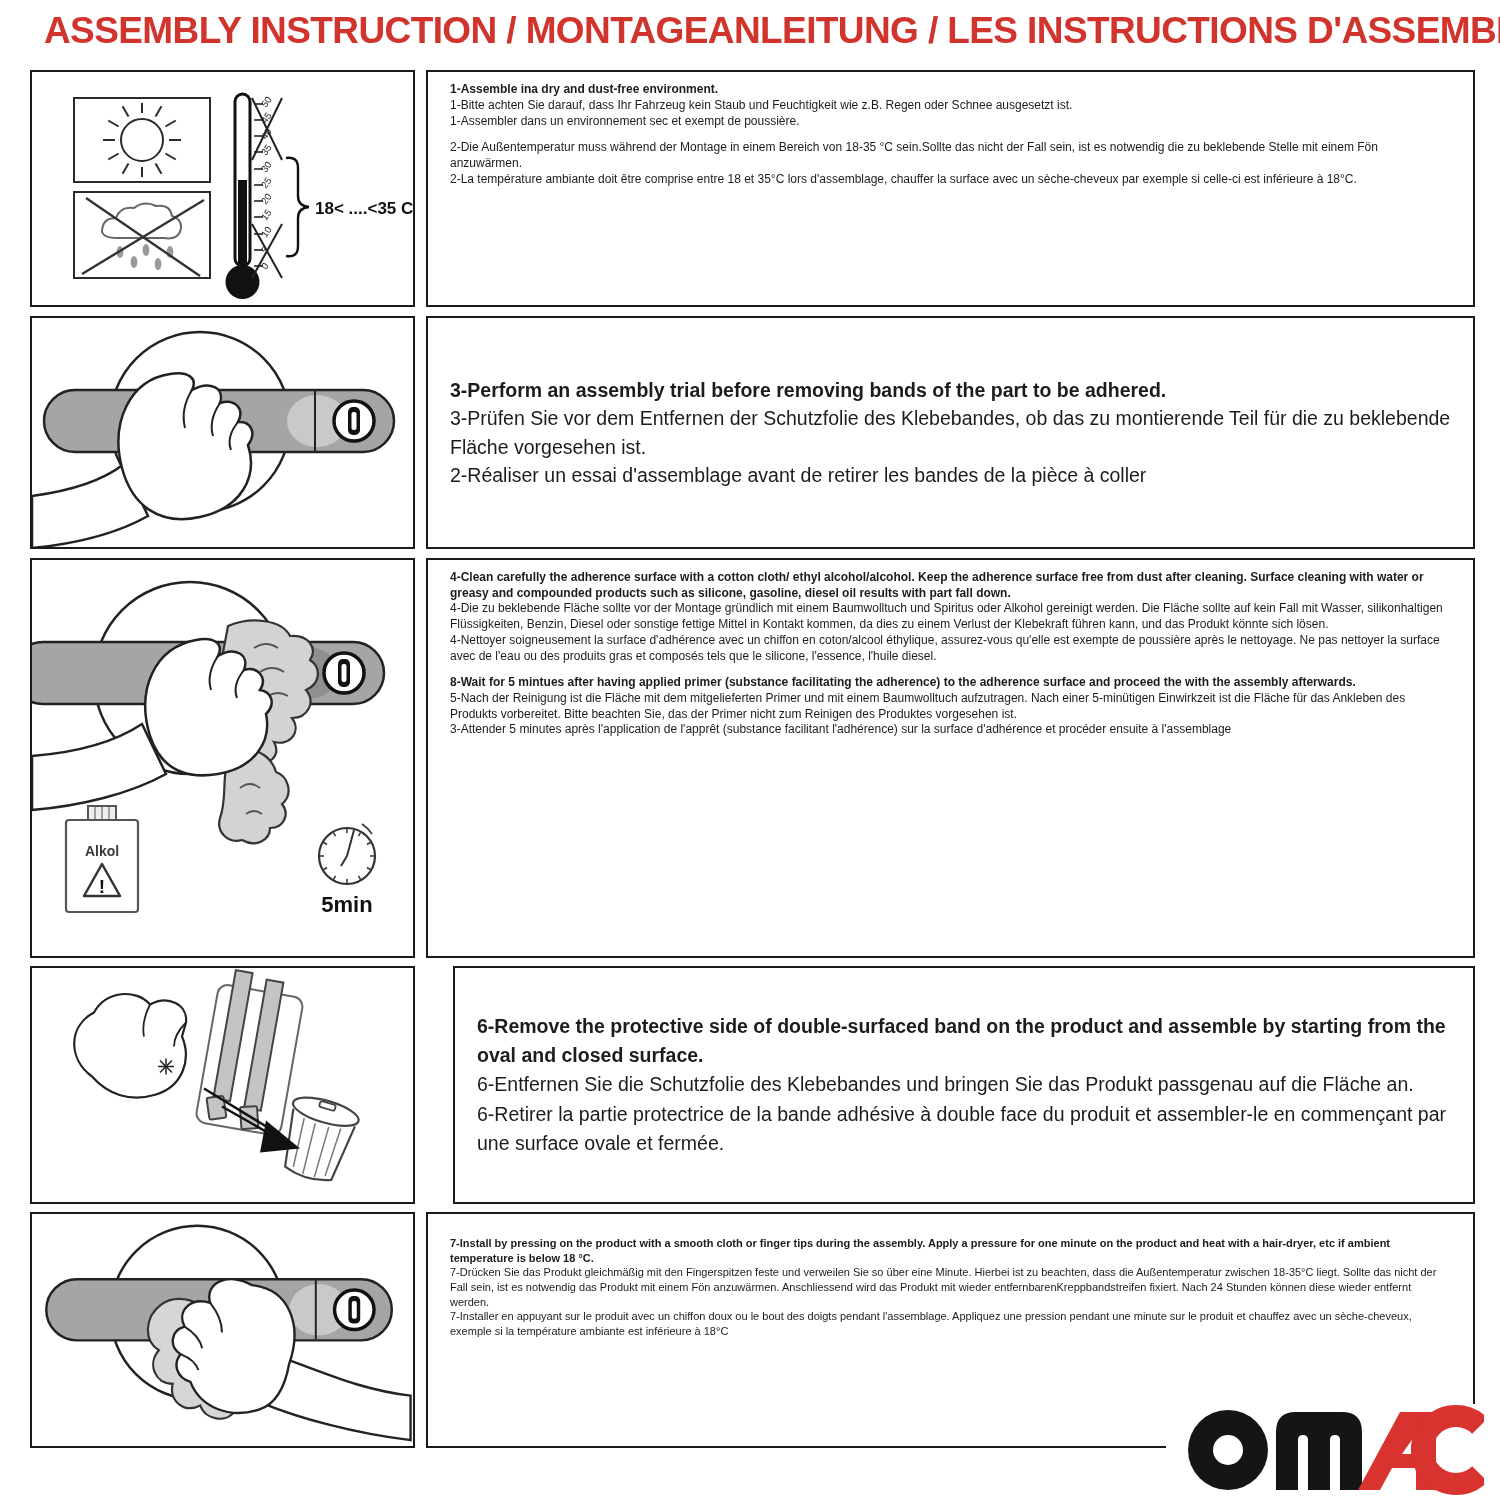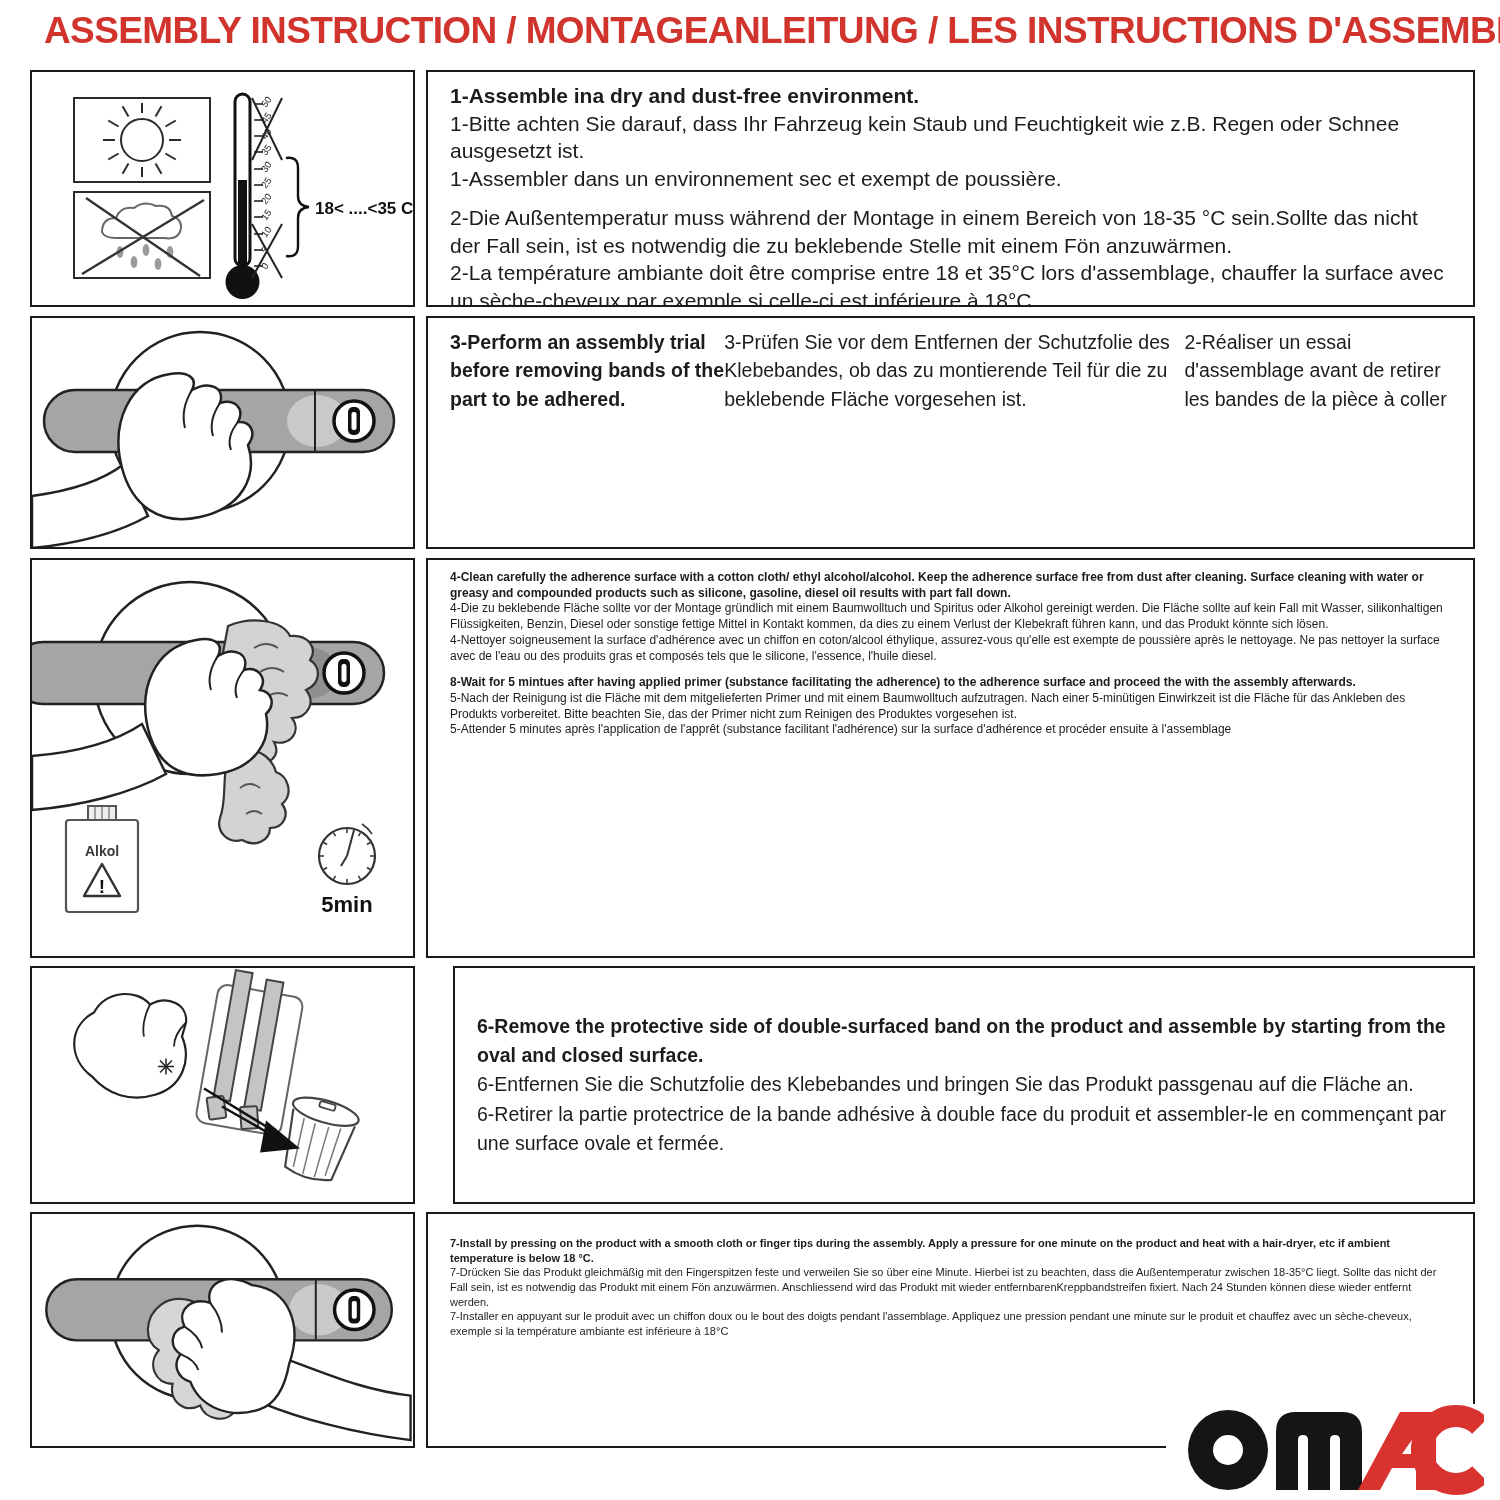--- a/index.html
+++ b/index.html
@@ -10,22 +10,22 @@
   .row{position:absolute;left:30px;width:1445px;display:flex;gap:11px;}
   .r1{top:70px;height:237px}
   .r2{top:316px;height:233px}
   .r3{top:558px;height:400px}
   .r4{top:966px;height:238px}
   .r5{top:1212px;height:236px}
   .figbox{width:385px;flex:0 0 385px;border:2px solid #1a1a1a;background:#fff;box-sizing:border-box;}
   .figbox svg{display:block;width:100%;height:100%;}
   .textbox{flex:1;border:2px solid #1a1a1a;box-sizing:border-box;background:#fff;
            padding:10px 22px;overflow:hidden;}
-  .t1{font-size:21px;line-height:1.32;}
-  .t2{font-size:19.5px;line-height:1.45;display:flex;flex-direction:row;justify-content:center;}
+  .t1{font-size:12px;line-height:1.32;}
+  .t2{font-size:19.5px;line-height:1.45;display:flex;flex-direction:column;justify-content:center;}
   .t3{font-size:12px;line-height:1.31;}
   .t4{font-size:19.5px;line-height:1.5;display:flex;flex-direction:column;justify-content:center;margin-left:27px;}
   .t5{font-size:11px;line-height:1.33;padding-top:22px;}
   p{margin:0;}
   .b{font-weight:700;}
   .sp{height:11px;}
   .ln{stroke:#2b2b2b;stroke-width:2;fill:none;}
   .logo{position:absolute;top:1404px;right:14px;width:320px;height:92px;background:#fff;
         padding-left:18px;box-sizing:border-box;}
   .logo svg{display:block;width:300px;height:92px;}
@@ -211,21 +211,21 @@
         </g>
       </svg>
     </div>
     <div class="textbox t3">
       <p class="b">4-Clean carefully the adherence surface with a cotton cloth/ ethyl alcohol/alcohol. Keep the adherence surface free from dust after cleaning. Surface cleaning with water or greasy and compounded products such as silicone, gasoline, diesel oil results with part fall down.</p>
       <p>4-Die zu beklebende Fläche sollte vor der Montage gründlich mit einem Baumwolltuch und Spiritus oder Alkohol gereinigt werden. Die Fläche sollte auf kein Fall mit Wasser, silikonhaltigen Flüssigkeiten, Benzin, Diesel oder sonstige fettige Mittel in Kontakt kommen, da dies zu einem Verlust der Klebekraft führen kann, und das Produkt könnte sich lösen.</p>
       <p>4-Nettoyer soigneusement la surface d'adhérence avec un chiffon en coton/alcool éthylique, assurez-vous qu'elle est exempte de poussière après le nettoyage. Ne pas nettoyer la surface avec de l'eau ou des produits gras et composés tels que le silicone, l'essence, l'huile diesel.</p>
       <div class="sp"></div>
       <p class="b">8-Wait for 5 mintues after having applied primer (substance facilitating the adherence) to the adherence surface and proceed the with the assembly afterwards.</p>
       <p>5-Nach der Reinigung ist die Fläche mit dem mitgelieferten Primer und mit einem Baumwolltuch aufzutragen. Nach einer 5-minütigen Einwirkzeit ist die Fläche für das Ankleben des Produkts vorbereitet. Bitte beachten Sie, das der Primer nicht zum Reinigen des Produktes vorgesehen ist.</p>
-      <p>5-Attender 5 minutes après l'application de l'apprêt (substance facilitant l'adhérence) sur la surface d'adhérence et procéder ensuite à l'assemblage</p>
+      <p>3-Attender 5 minutes après l'application de l'apprêt (substance facilitant l'adhérence) sur la surface d'adhérence et procéder ensuite à l'assemblage</p>
     </div>
   </div>
 
   <div class="row r4">
     <div class="figbox">
       <svg viewBox="0 0 381 229">
         <g transform="rotate(16 285 172)">
           <path d="M253,146 L261,204 Q285,213 309,204 L317,146" fill="#fff" stroke="#444" stroke-width="2.2"></path>
           <line x1="266" y1="152" x2="269" y2="202" stroke="#777" stroke-width="1.5"></line>
           <line x1="278" y1="154" x2="280" y2="206" stroke="#777" stroke-width="1.5"></line>

